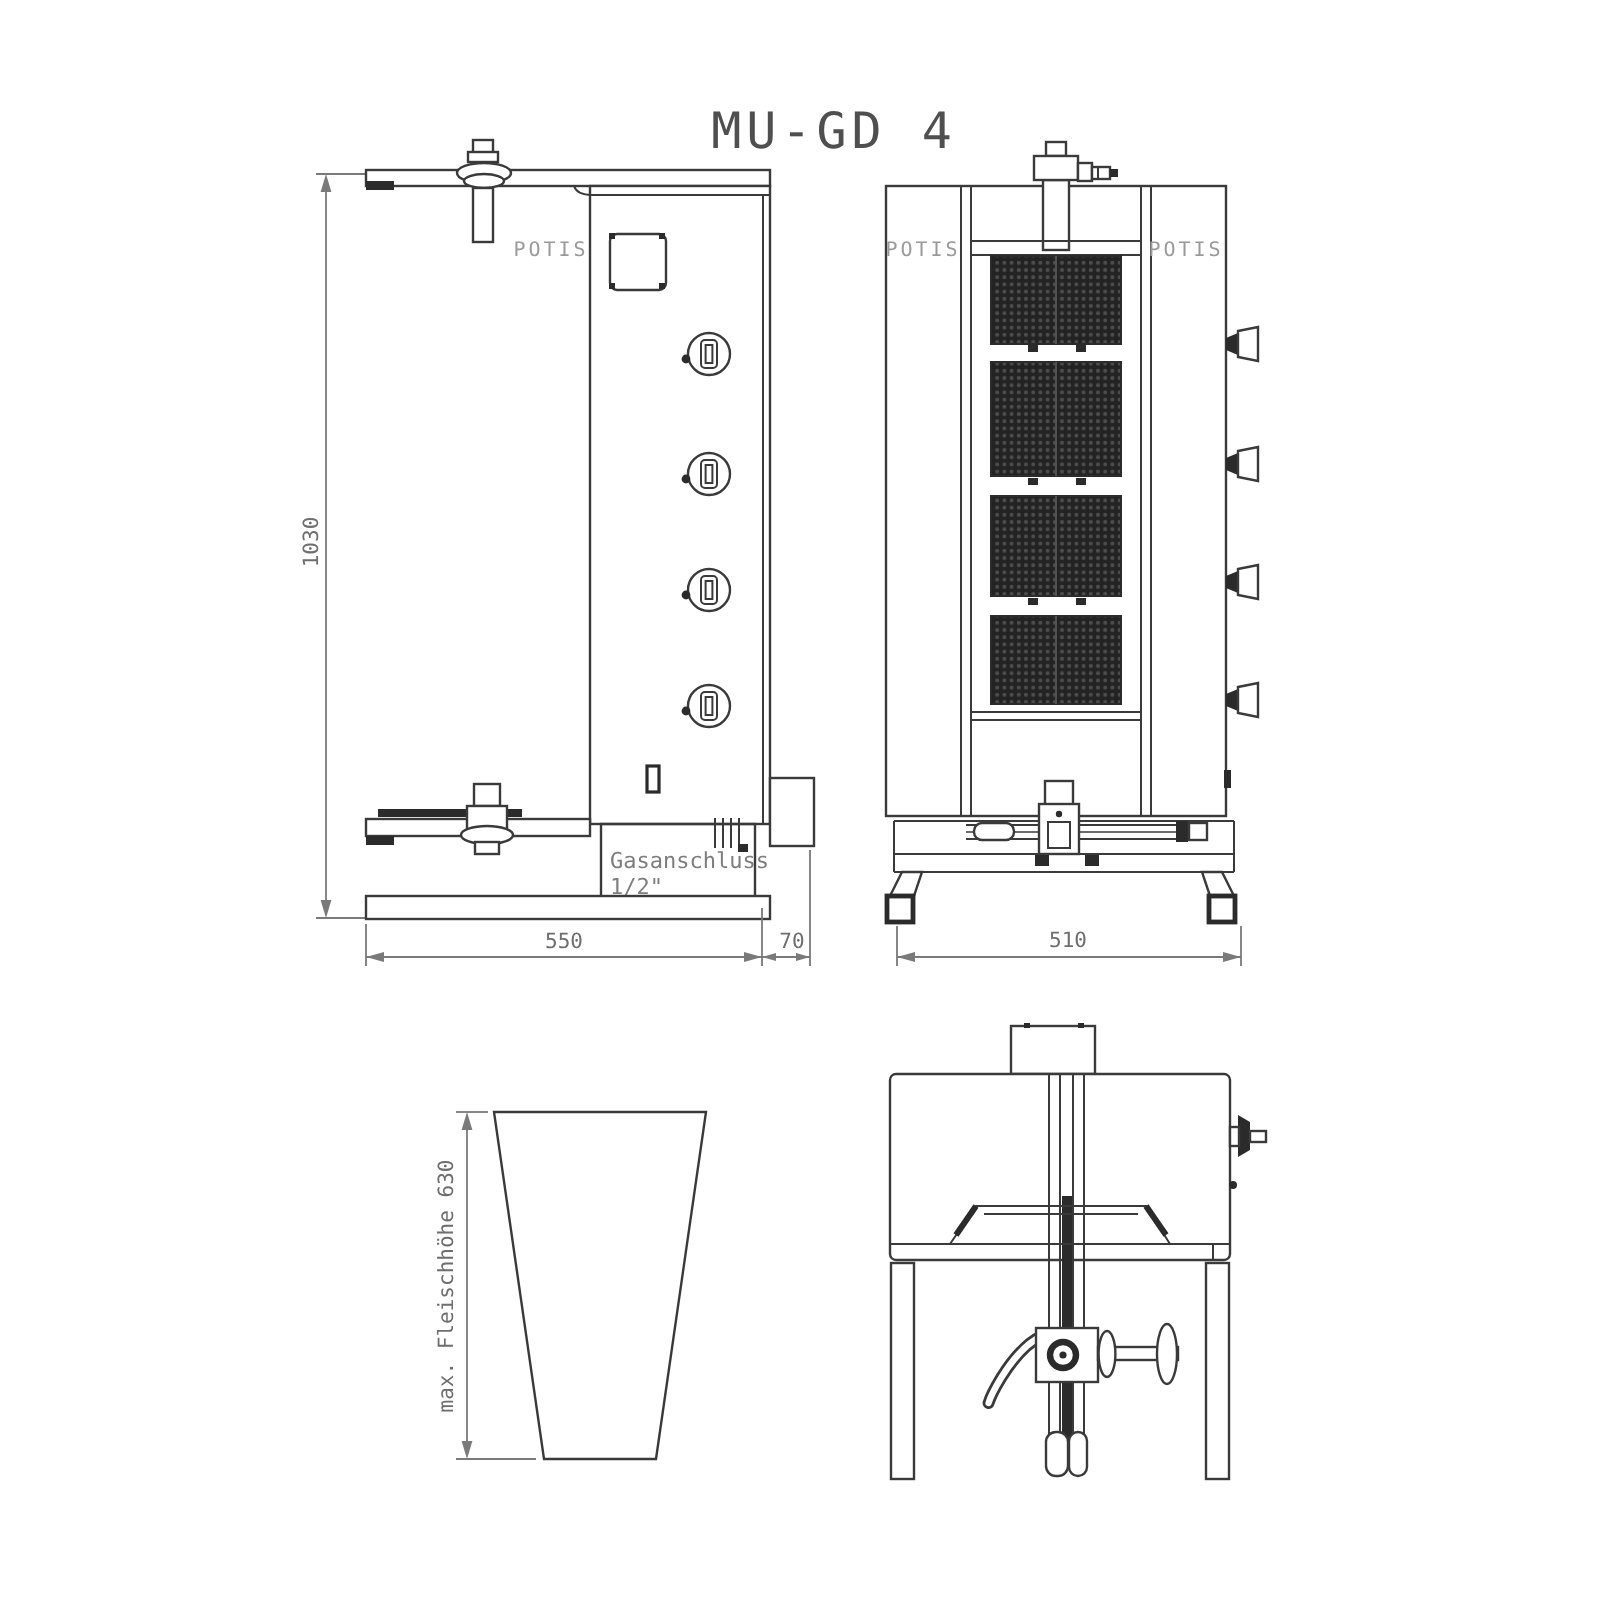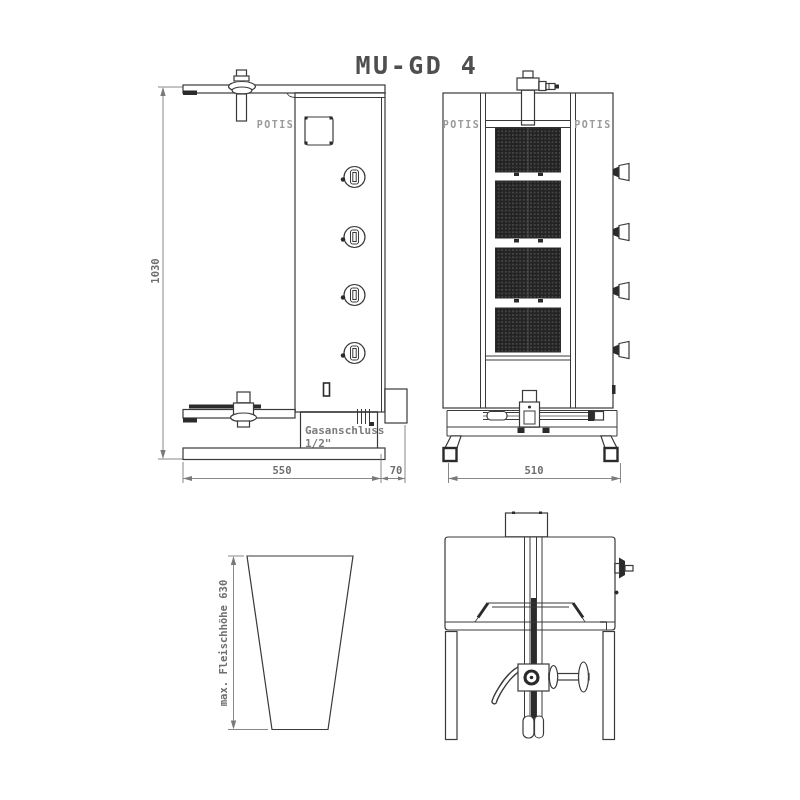--- a/index.html
+++ b/index.html
@@ -1,17 +1,17 @@
 <!DOCTYPE html>
 <html><head>
 <meta charset="utf-8">
 <style>
   html,body{margin:0;padding:0;background:#ffffff;}
   #stage{position:relative;width:800px;height:800px;background:#ffffff;overflow:hidden;
-         font-family:"DejaVu Sans Mono","Liberation Sans",monospace;font-weight:bold;}
+         font-family:"DejaVu Sans Mono","Liberation Sans",monospace;}
   svg{display:block}
   .fw{fill:#ffffff;stroke:#3a3a3a;stroke-width:1.2;}
   .ln{fill:none;stroke:#3a3a3a;stroke-width:1.2;}
   .tn{fill:none;stroke:#3a3a3a;stroke-width:1;}
   .dk{fill:#2b2b2b;stroke:none;}
   .dim{fill:none;stroke:#7a7a7a;stroke-width:0.9;}
   .dimarrow{fill:#7a7a7a;stroke:none;}
   text{font-family:"DejaVu Sans Mono","Liberation Mono",monospace;}
   .dimtx{fill:#6e6e6e;font-size:10.5px;}
   .brand{fill:#9a9a9a;font-size:10px;letter-spacing:1.5px;}

